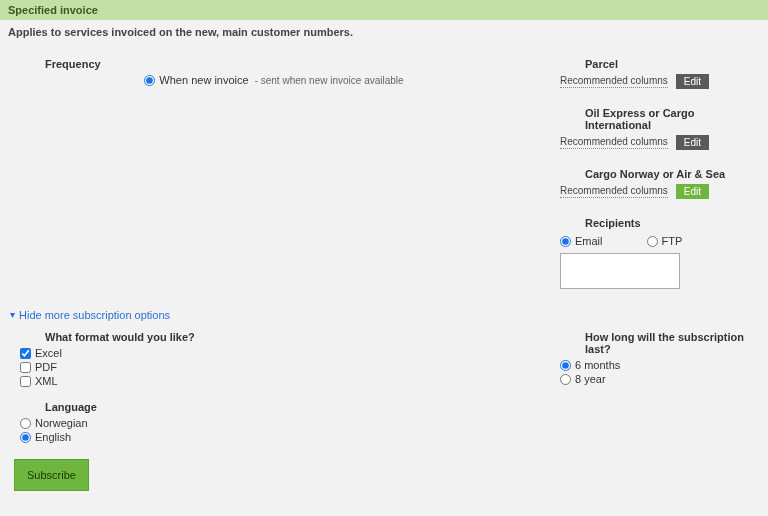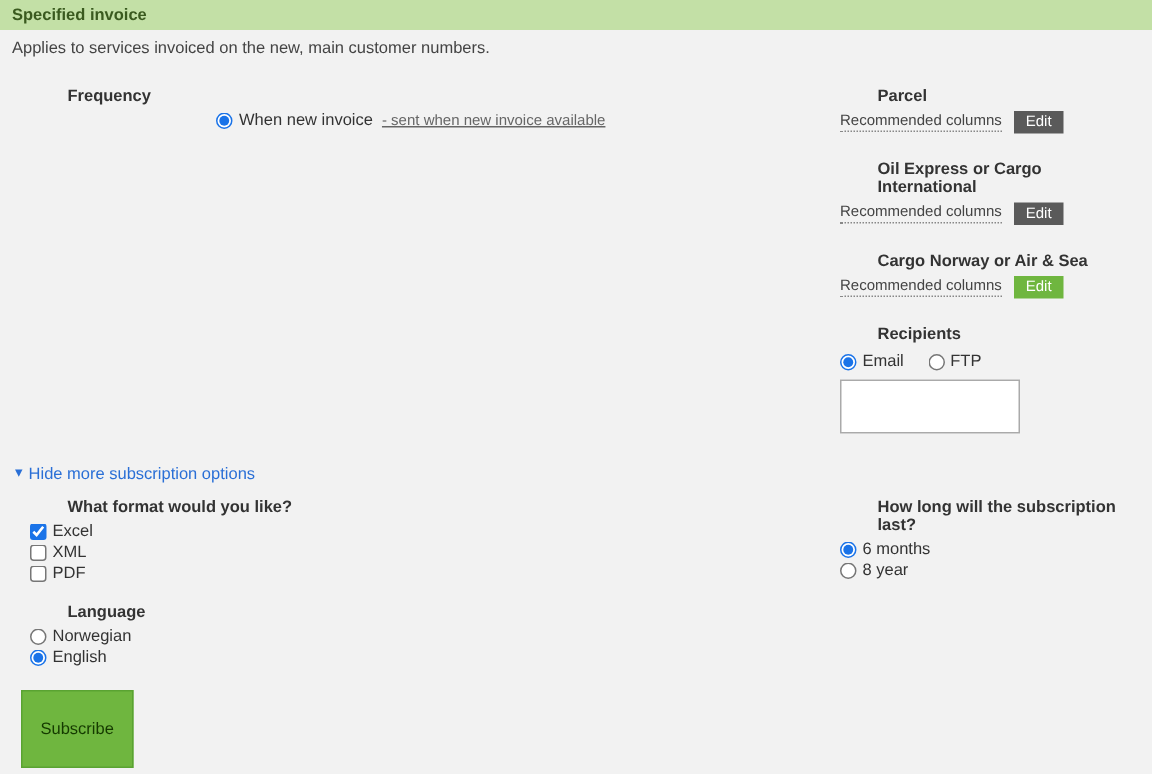--- a/index.html
+++ b/index.html
@@ -32,20 +32,21 @@
     background: var(--green-bar);
     padding: 4px 8px;
     font-size: 11px;
     font-weight: 600;
     color: var(--green-bar-text);
   }
   .subtitle {
     padding: 6px 2px 0 8px;
     font-size: 11px;
     color: #444;
+    font-weight: bold;
   }
   .content {
     display: flex;
     padding: 20px 8px 0 20px;
   }
   .col-left {
     flex: 1 1 auto;
     padding-right: 32px;
   }
   .col-right {
@@ -62,21 +63,20 @@
     display: flex;
     align-items: center;
     gap: 4px;
     font-size: 11px;
     justify-content: center;
   }
   .freq-hint {
     font-size: 10px;
     color: var(--muted);
     margin-left: 2px;
-    text-decoration: underline;
   }
   .radio-opt, .check-opt {
     display: flex;
     align-items: center;
     gap: 4px;
     font-size: 11px;
     margin: 2px 0;
   }
   input[type="radio"], input[type="checkbox"] {
     margin: 0;
@@ -104,21 +104,21 @@
     font-size: 10px;
     padding: 2px 8px;
     border: none;
     color: #fff;
     cursor: pointer;
   }
   .btn-dark  { background: var(--dark-btn); }
   .btn-green { background: var(--green-btn); }
   .recip-opts {
     display: flex;
-    gap: 16px;
+    gap: 44px;
     margin: 2px 0 4px 0;
   }
   .recip-box {
     width: 120px;
     height: 36px;
     resize: none;
     border: 1px solid #aaa;
     font-family: inherit;
     font-size: 11px;
     padding: 2px 4px;
@@ -156,21 +156,21 @@
   }
 
   .subscribe-wrap {
     padding: 14px 0 0 14px;
   }
   .btn-subscribe {
     background: var(--green-btn);
     border: 1px solid var(--green-btn-dark);
     color: #153a00;
     font-size: 11px;
-    padding: 19px 12px;
+    padding: 9px 12px;
     cursor: pointer;
   }
 </style>
 </head>
 <body>
 
 <div class="page">
 
   <div class="titlebar">
     <span>Specified invoice</span>
@@ -243,25 +243,25 @@
     <div class="lower-left">
 
       <div>
         <div class="group-title">What format would you like?</div>
         <label class="check-opt">
           <input type="checkbox" checked="" style="">
           <span>Excel</span>
         </label>
         <label class="check-opt">
           <input type="checkbox" style="">
-          <span>XML</span>
+          <span>PDF</span>
         </label>
         <label class="check-opt">
           <input type="checkbox" style="">
-          <span>PDF</span>
+          <span>XML</span>
         </label>
       </div>
 
       <div class="spacer-12"></div>
 
       <div>
         <div class="group-title">Language</div>
         <label class="radio-opt">
           <input type="radio" name="lang" style="">
           <span>Norwegian</span>

